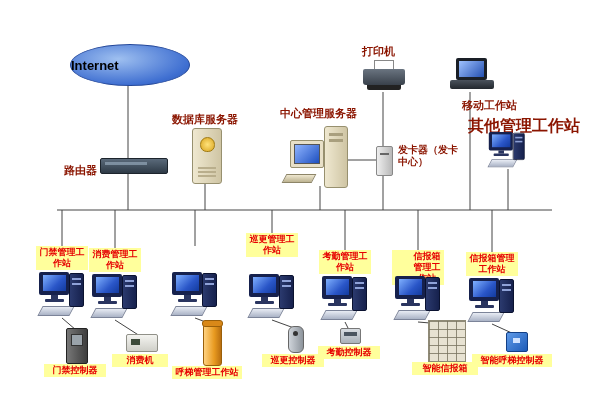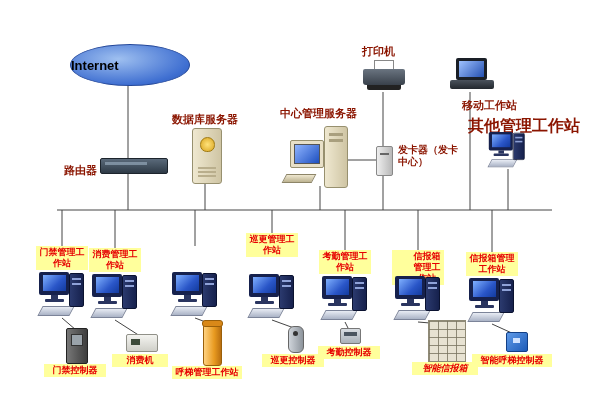--- a/index.html
+++ b/index.html
@@ -245,21 +245,21 @@
   <div class="yellow" style="left:392px;top:250px;width:52px;padding-left:20px;">信报箱管理工作站</div>
   <div class="pc" style="left:394px;top:276px;">
     <div class="mon"></div>
       <div class="scr" style="left:5px;top:3px;"></div>
       <div class="stand"></div>
       <div class="base"></div>
       <div class="kb"></div>
       <div class="tower"></div>
   </div>
   <div class="mailbox"></div>
-  <div class="yellow" style="left:412px;top:362px;width:66px;font-style:italic;">智能信报箱</div>
+  <div class="yellow" style="left:412px;top:362px;width:66px;">智能信报箱</div>
 
   <div class="yellow" style="left:466px;top:252px;width:52px;">信报箱管理工作站</div>
   <div class="pc" style="left:468px;top:278px;">
     <div class="mon"></div>
       <div class="scr" style="left:5px;top:3px;"></div>
       <div class="stand"></div>
       <div class="base"></div>
       <div class="kb"></div>
       <div class="tower"></div>
   </div>

